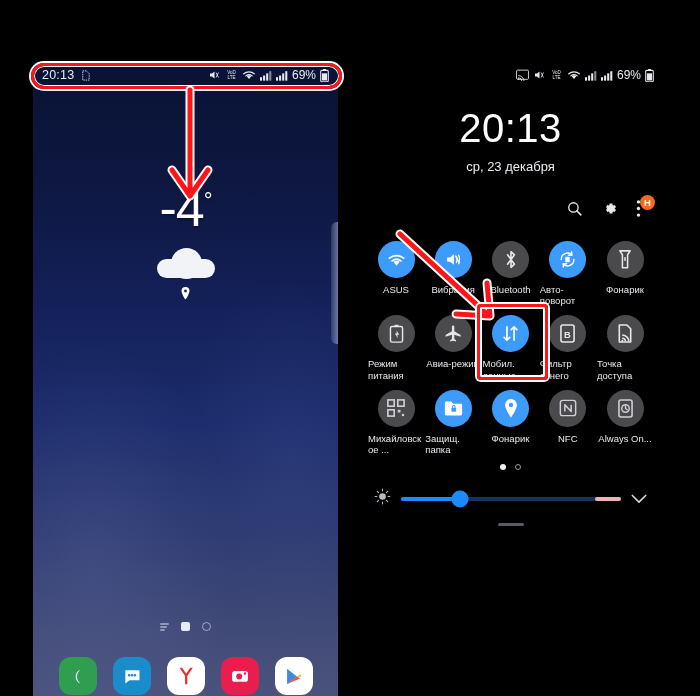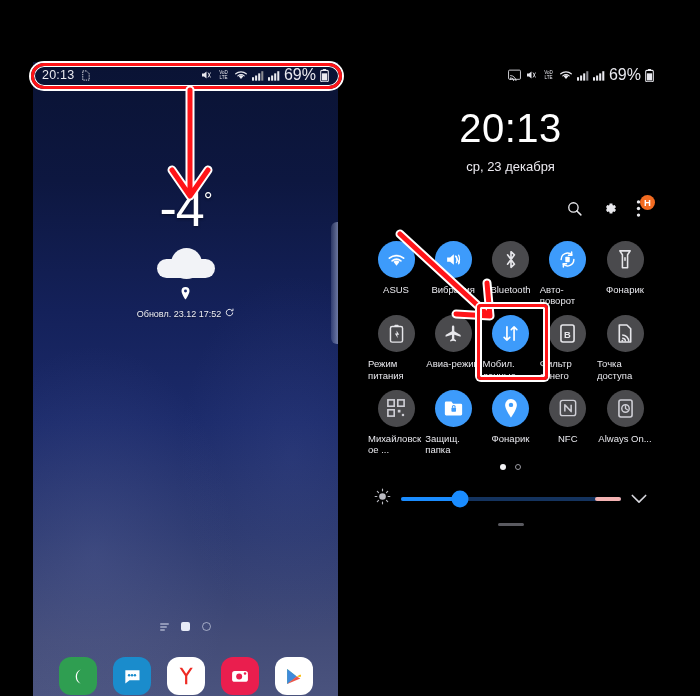--- a/index.html
+++ b/index.html
@@ -33,21 +33,21 @@
   
   .statusbar {
     position:absolute; left:0; right:0; top:0; height:26px;
     display:flex; align-items:center; padding:0 9px;
     color:#e9e9ef; font-size:11px; z-index:6;
   }
   .sb-left { display:flex; align-items:center; gap:6px; }
   .sb-right{ margin-left:auto; display:flex; align-items:center; gap:4px; }
   .sb-time { font-size:12.5px; letter-spacing:.2px; }
   .sb-ico { display:inline-flex; align-items:center; }
-  .sb-batt-txt { font-size:16px; }
+  .sb-batt-txt { font-size:12px; }
 
   
   .weather { position:absolute; left:0; right:0; top:120px; text-align:center; color:#fff; z-index:3;}
   .w-temp { font-size:52px; font-weight:300; line-height:1; letter-spacing:-1px;
             text-shadow:0 1px 3px rgba(0,0,0,.45); }
   .w-temp sup { font-size:22px; vertical-align:super; font-weight:300;}
   .w-cloud { margin:14px auto 8px; width:58px; height:30px; position:relative; }
   .w-cloud::before{
     content:""; position:absolute; left:0; bottom:0; width:58px; height:19px;
     background:#f2f3f7; border-radius:11px;
@@ -220,29 +220,20 @@
       </div>
       <div class="w-cloud"></div>
       <div>
         <span class="w-pin">
           <svg width="11" height="13" viewBox="0 0 12 15">
               <path d="M6 0a4.6 4.6 0 0 0-4.6 4.6C1.4 8 6 14.5 6 14.5S10.6 8 10.6 4.6A4.6 4.6 0 0 0 6 0z" fill="#fff"></path>
               <circle cx="6" cy="4.6" r="1.7" fill="#1c2b6b"></circle>
             </svg>
         </span>
       </div>
-      <div class="w-upd">
-        <span>Обновл. 23.12 17:52</span>
-        <span>
-          <svg width="9" height="9" viewBox="0 0 14 14">
-              <path d="M12 7a5 5 0 1 1-1.6-3.6" fill="none" stroke="#fff" stroke-width="1.5"></path>
-              <path d="M12.4 1v3.3H9.2" fill="none" stroke="#fff" stroke-width="1.5"></path>
-            </svg>
-        </span>
-      </div>
     </div>
 
     <div class="edge-handle"></div>
 
     <div class="page-dots-left">
       <span class="pd-lines">
           <i></i>
           <i></i>
           <i></i>
         </span>

